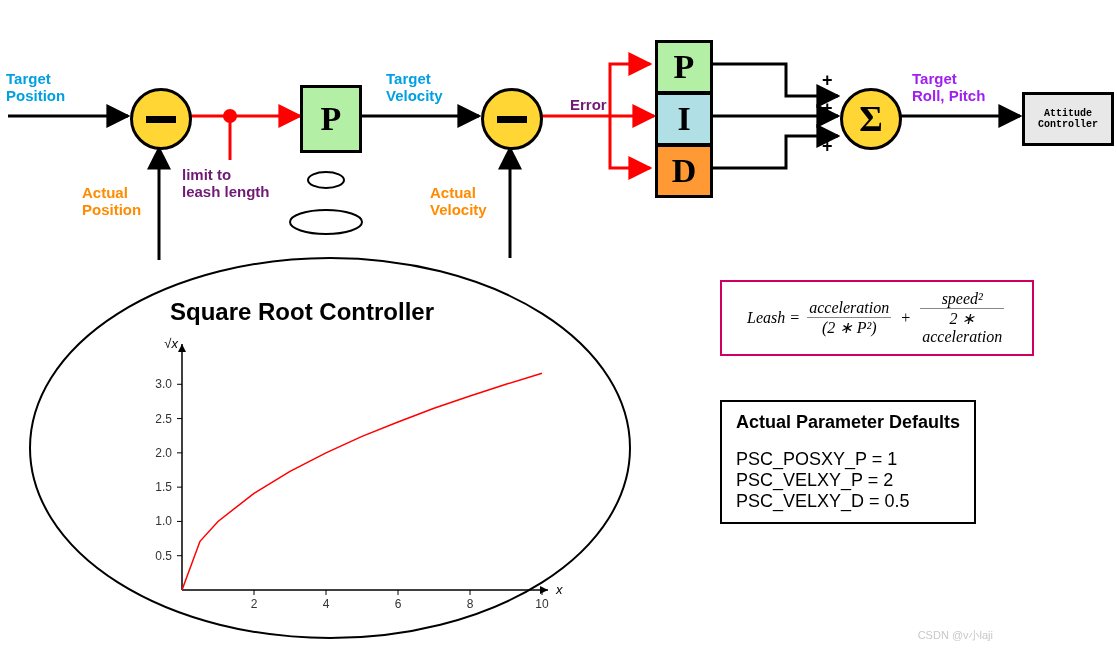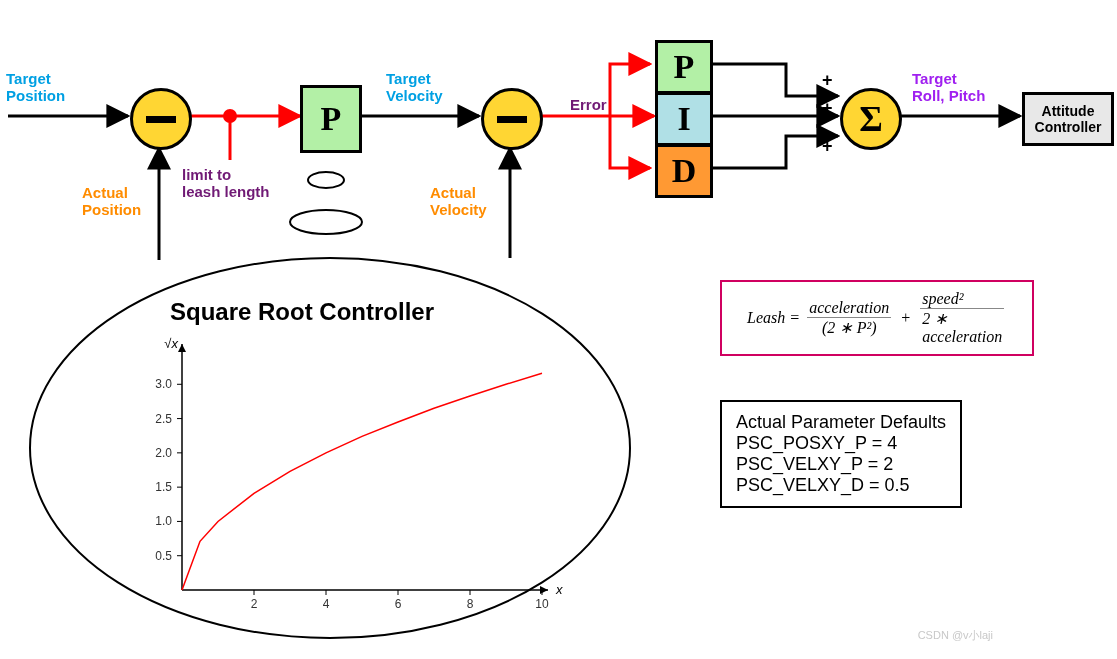--- a/index.html
+++ b/index.html
@@ -15,21 +15,21 @@
   .gainbox{position:absolute;border:3px solid #000;display:flex;align-items:center;justify-content:center;font-family:"Times New Roman",serif;font-weight:bold}
   .gainbox.g-green{background:#b3f0a6}
   .gainbox.g-cyan{background:#b0e0e6}
   .gainbox.g-orange{background:#ff9933}
   .gainbox.g-grey{background:#e8e8e8}
   .gainbox .big{font-size:34px}
   .wm{position:absolute;right:6px;bottom:16px;font-size:11px;color:#c8c8c8}
   .plus{position:absolute;font-size:18px;font-weight:bold}
   .formula-box{position:absolute;border:2px solid #d00060;padding:8px 24px;font-family:"Times New Roman",serif;font-style:italic;color:#000000}
   .param-box{position:absolute;border:2px solid #000;padding:10px 14px;font-family:Arial;font-size:18px;color:#000}
-  .param-box .title{font-weight:normal;margin-bottom:0}
+  .param-box .title{font-weight:bold;margin-bottom:16px}
   .sqrt-title{position:absolute;font-weight:bold;font-size:24px}
 </style>
 </head>
 <body>
 
 <div class="canvas">
 
   <svg width="1117" height="659" style="position:absolute;left:0;top:0">
     <defs>
       <marker id="ab" viewBox="0 0 10 10" refX="9" refY="5" markerWidth="8" markerHeight="8" orient="auto">
@@ -96,48 +96,48 @@
     </div>
   <div class="gainbox g-green" style="left:655px;top:40px;width:52px;height:48px">
       <span class="big">P</span>
     </div>
   <div class="gainbox g-cyan" style="left:655px;top:92px;width:52px;height:48px">
       <span class="big">I</span>
     </div>
   <div class="gainbox g-orange" style="left:655px;top:144px;width:52px;height:48px">
       <span class="big">D</span>
     </div>
-  <div class="gainbox g-grey" style="left:1022px;top:92px;width:86px;height:48px;font-family:Liberation Sans, sans-serif;font-size:14px;font-weight:bold;text-align:center">
+  <div class="gainbox g-grey" style="left:1022px;top:92px;width:86px;height:48px;font-family:Liberation Mono, monospace;font-size:10px;font-weight:bold;text-align:center">
       <span style="white-space:pre">Attitude
 Controller</span>
     </div>
 
   <div class="formula-box" style="left:720px;top:280px">
     <table style="border-collapse:collapse">
         <tbody>
           <tr>
       <td style="padding-right:4px">Leash</td>
       <td style="padding-right:4px;font-style:normal">=</td>
       <td style="text-align:center;padding:0 4px">
         <div style="border-bottom:1px solid #888;padding:0 2px">acceleration</div>
         <div style="padding:0 2px">(2 ∗ P²)</div>
       </td>
       <td style="padding:0 6px;font-style:normal">+</td>
-      <td style="padding:0 4px">
+      <td style="text-align:center;padding:0 4px">
         <div style="border-bottom:1px solid #888;padding:0 2px">speed²</div>
         <div style="padding:0 2px">2 ∗ acceleration</div>
       </td>
     </tr>
         </tbody>
       </table>
   </div>
 
   <div class="param-box" style="left:720px;top:400px">
     <div class="title">Actual Parameter Defaults</div>
-    <div>PSC_POSXY_P = 4</div>
+    <div>PSC_POSXY_P = 1</div>
     <div>PSC_VELXY_P = 2</div>
     <div>PSC_VELXY_D = 0.5</div>
   </div>
 
   <div class="sqrt-title" style="left:170px;top:298px">Square Root Controller</div>
   <svg id="sqrt-chart" width="460" height="300" style="position:absolute;left:110px;top:330px">
       <line x1="72" y1="260" x2="438" y2="260" stroke="#000" stroke-width="1.5"></line>
       <path d="M 438 260 l -8 -4 l 0 8 z" fill="#000"></path>
       <line x1="72" y1="14" x2="72" y2="260" stroke="#000" stroke-width="1.5"></line>
       <path d="M 72 14 l -4 8 l 8 0 z" fill="#000"></path>

